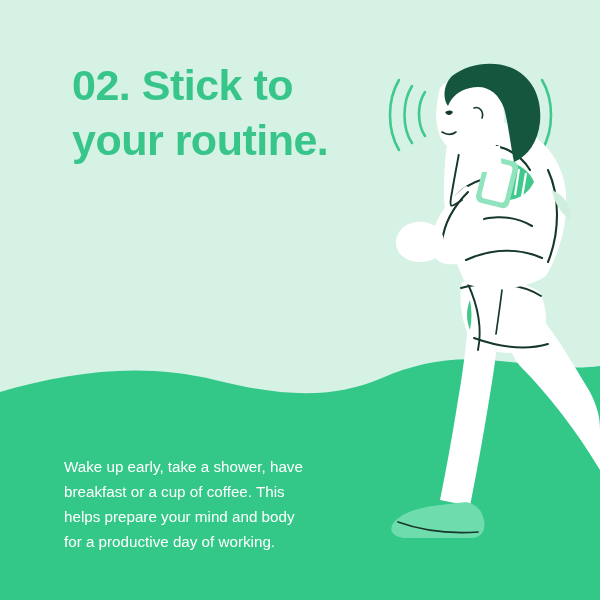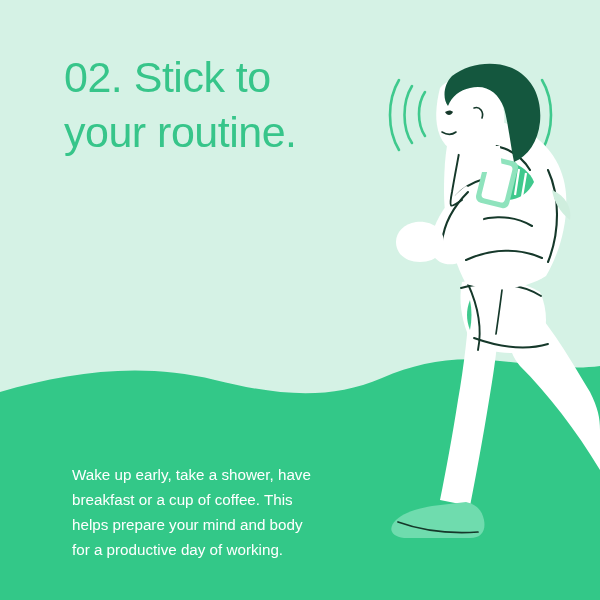--- a/index.html
+++ b/index.html
@@ -20,34 +20,34 @@
     width:600px; height:600px;
     display:block;
   }
   #figure-svg{ pointer-events:none; }
 
   .headline{
     position:absolute;
     left:60px;
     top:46px;
     width:340px;
-    margin:4px;
+    margin:12px;
     font-size:43px;
-    font-weight:normal;
+    font-weight:bold;
     line-height:1.28;
     letter-spacing:-0.5px;
     color:#37c58a;
     white-space:pre-line;
   }
   .body-copy{
     position:absolute;
     left:60px;
     top:450px;
     width:285px;
-    margin:12px;
+    margin:4px;
     font-size:15.2px;
     line-height:25px;
     color:#ffffff;
     white-space:pre-line;
   }
 </style>
 </head>
 <body>
 
 <div id="poster">

